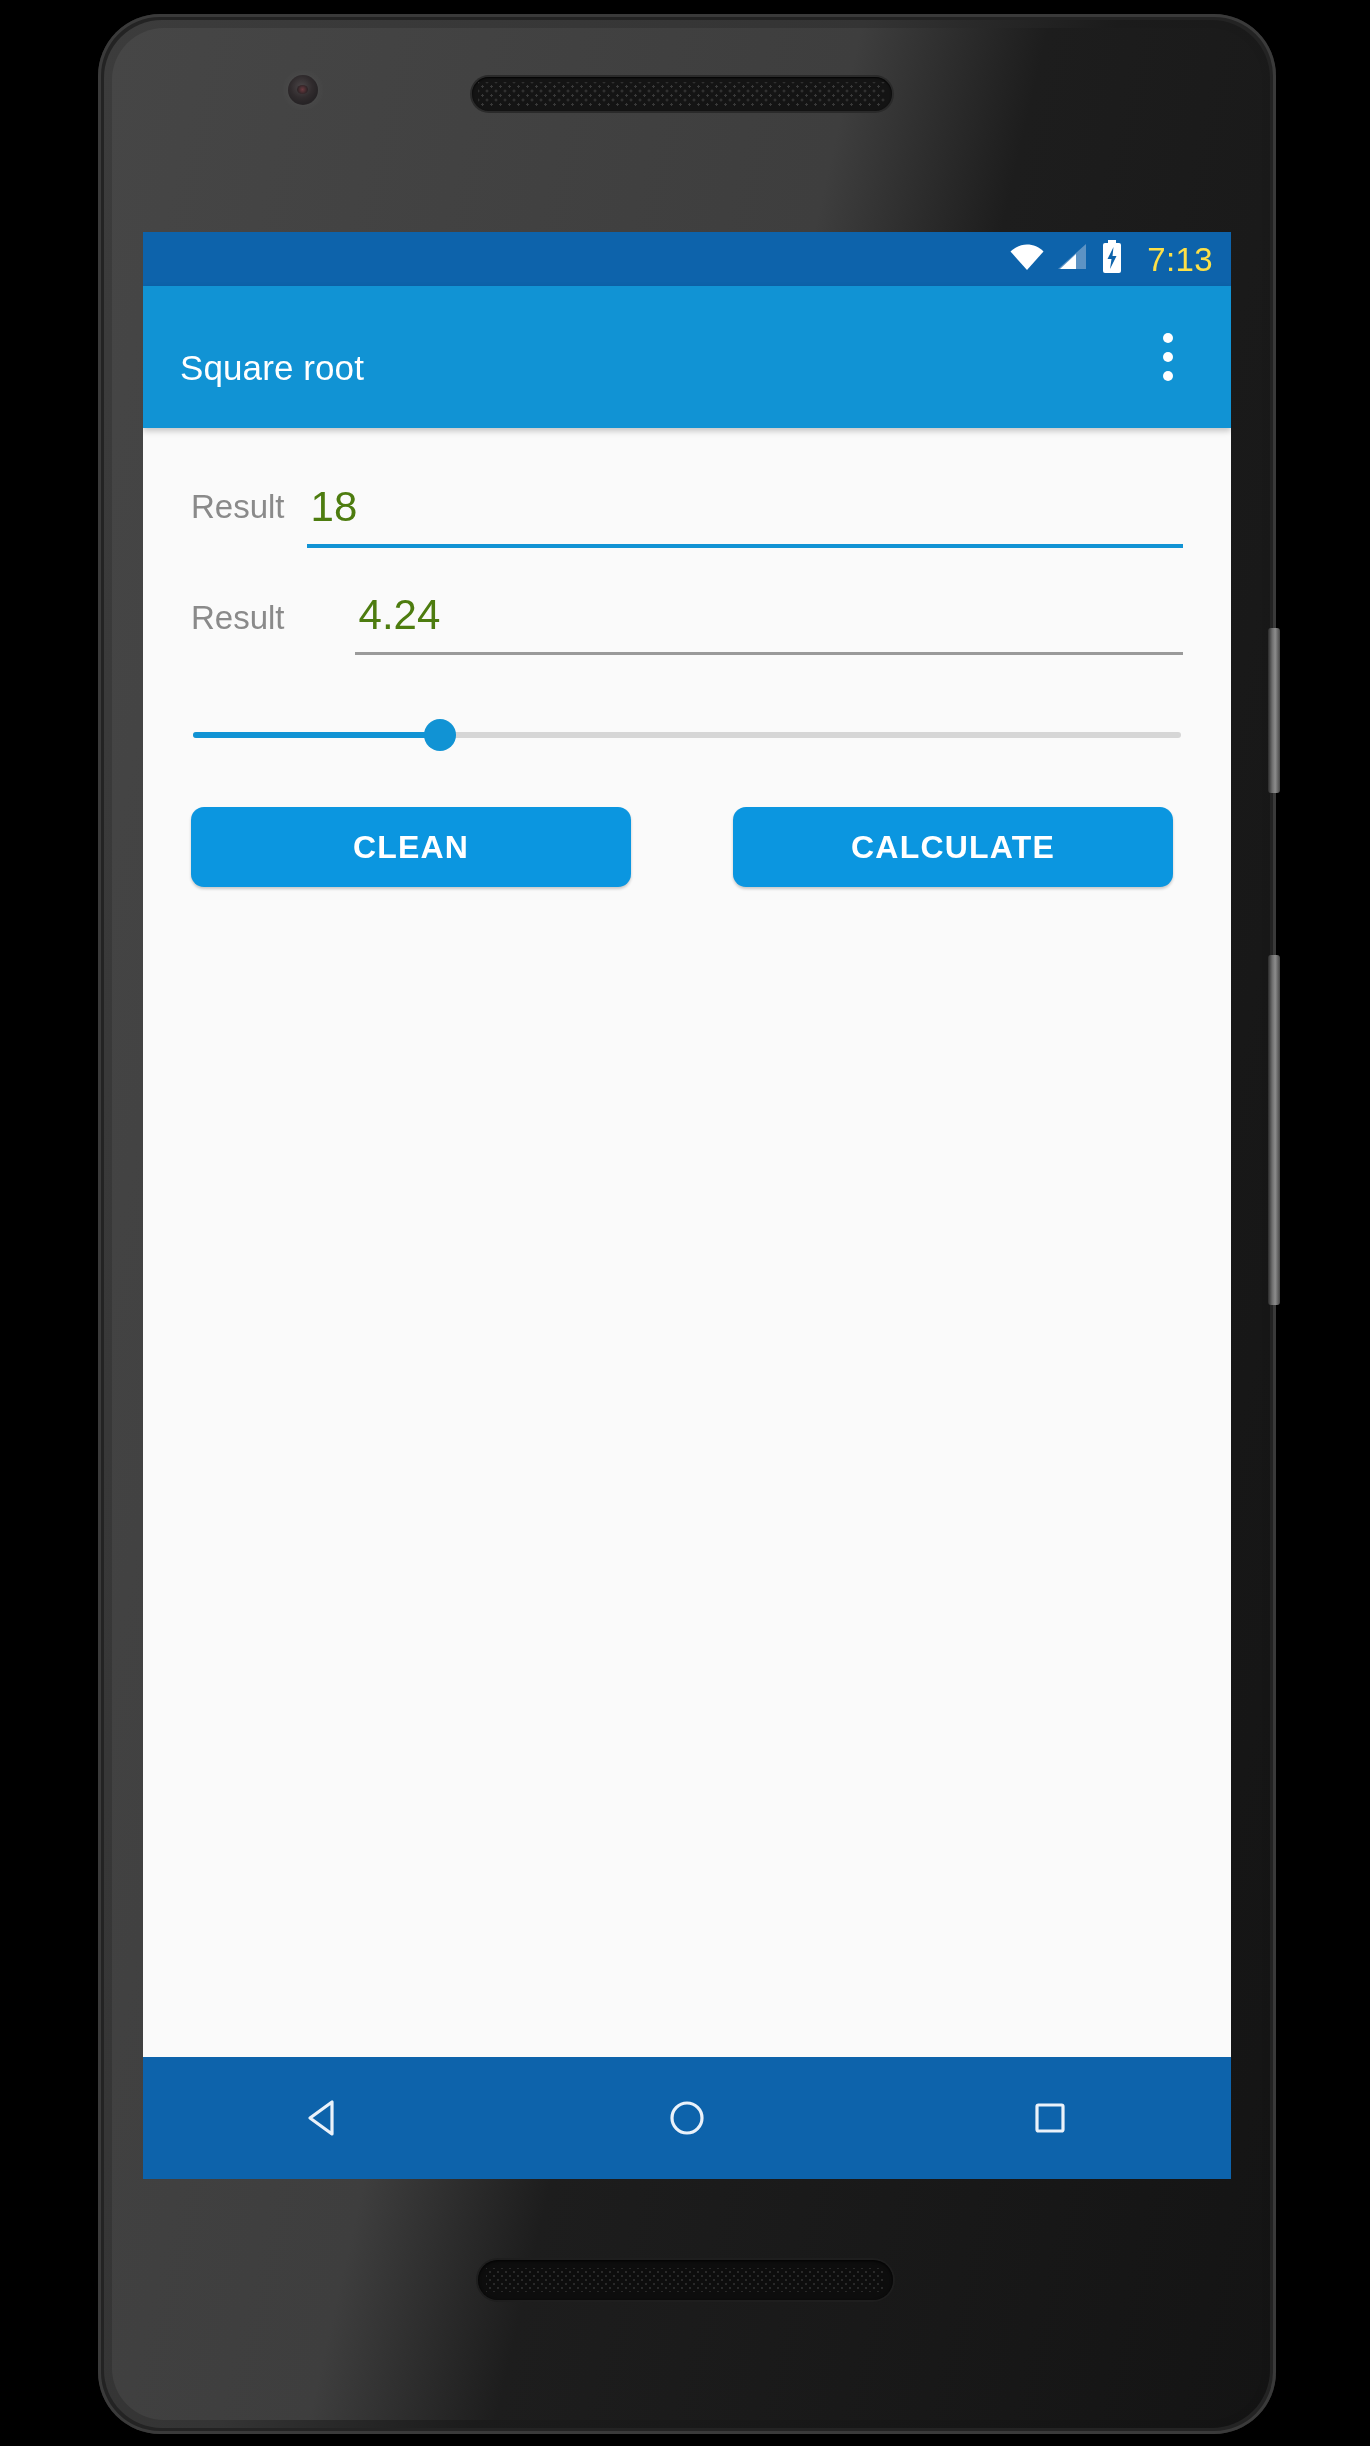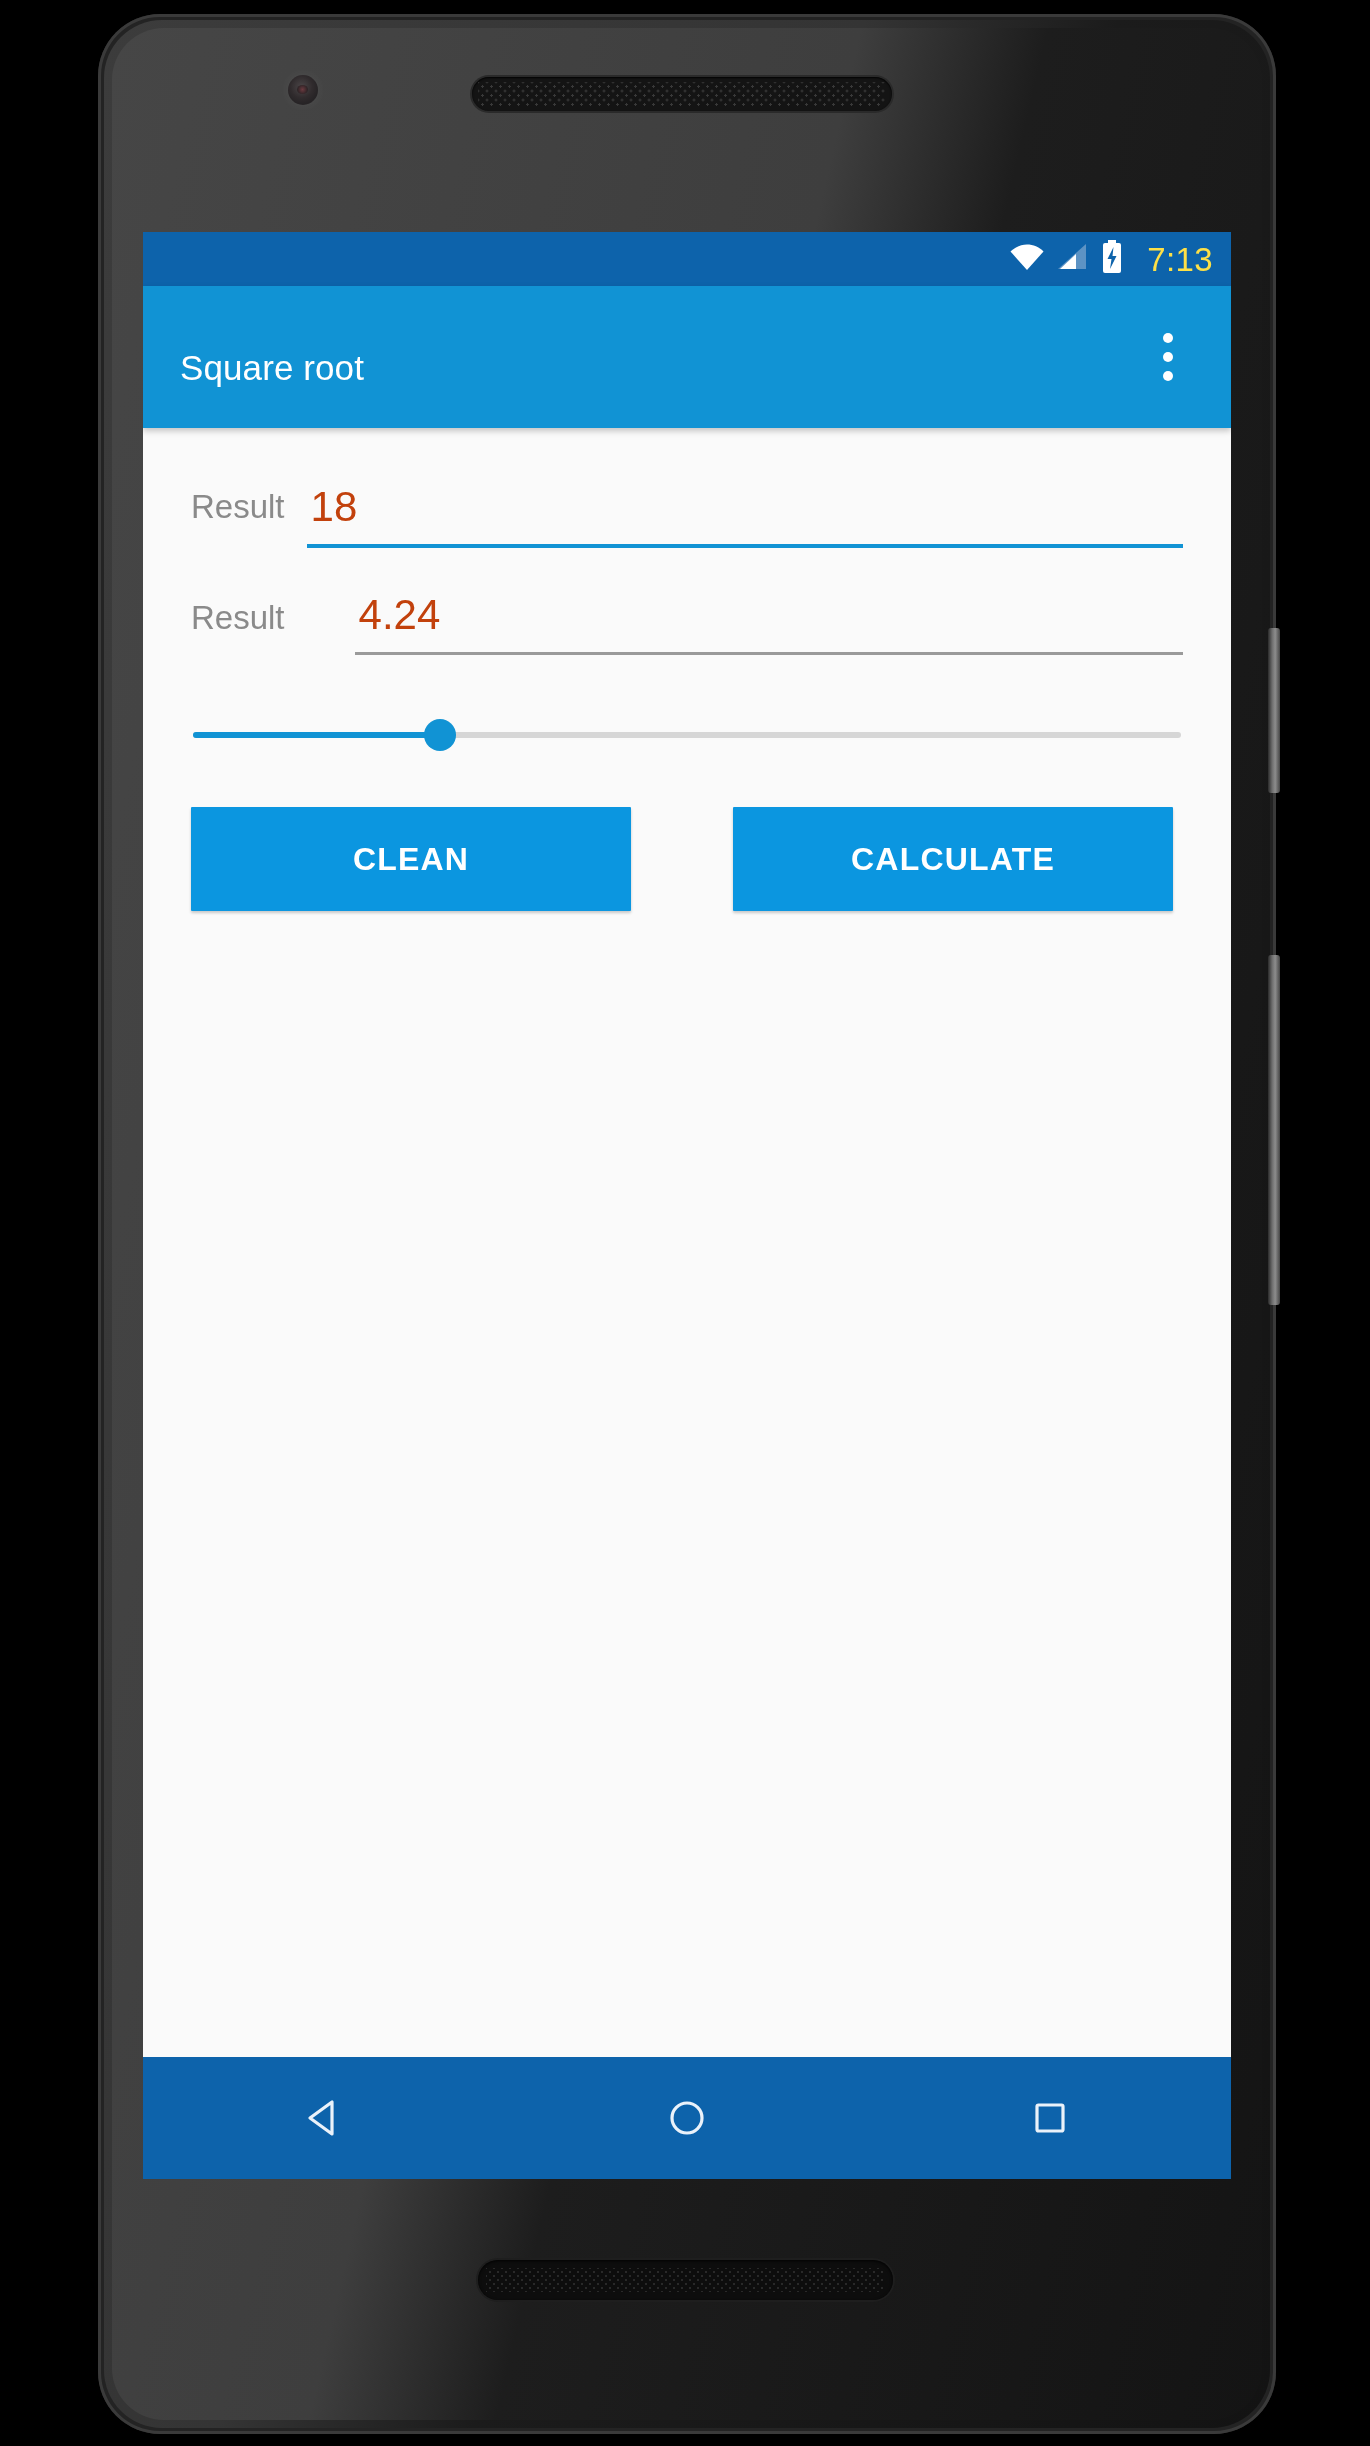--- a/index.html
+++ b/index.html
@@ -220,21 +220,21 @@
     padding-bottom: 22px;
     white-space: nowrap;
   }
   .field-input-wrap {
     flex: 1;
     margin-left: 22px;
     position: relative;
   }
   .field-value {
     font-size: 42px;
-    color: #c2410c;
+    color: #4d7c0f;
     line-height: 1;
     padding: 0 4px 16px 4px;
     min-height: 52px;
   }
   .field-underline {
     height: 4px;
     background: #1193d4;
     width: 100%;
   }
   .field-underline.inactive {
@@ -290,22 +290,22 @@
     display: flex;
     gap: 0;
   }
   .btn {
     background: #0b96e0;
     border: none;
     color: #ffffff;
     font-size: 32px;
     font-weight: 700;
     letter-spacing: 1.2px;
-    border-radius: 1px;
-    height: 104px;
+    border-radius: 13px;
+    height: 80px;
     cursor: pointer;
     font-family: "Liberation Sans", sans-serif;
     box-shadow: 0 2px 3px rgba(0,0,0,0.20);
   }
   .btn-clean     { width: 440px; }
   .btn-spacer    { width: 102px; }
   .btn-calculate { width: 440px; }
 
   
   .nav-bar {

